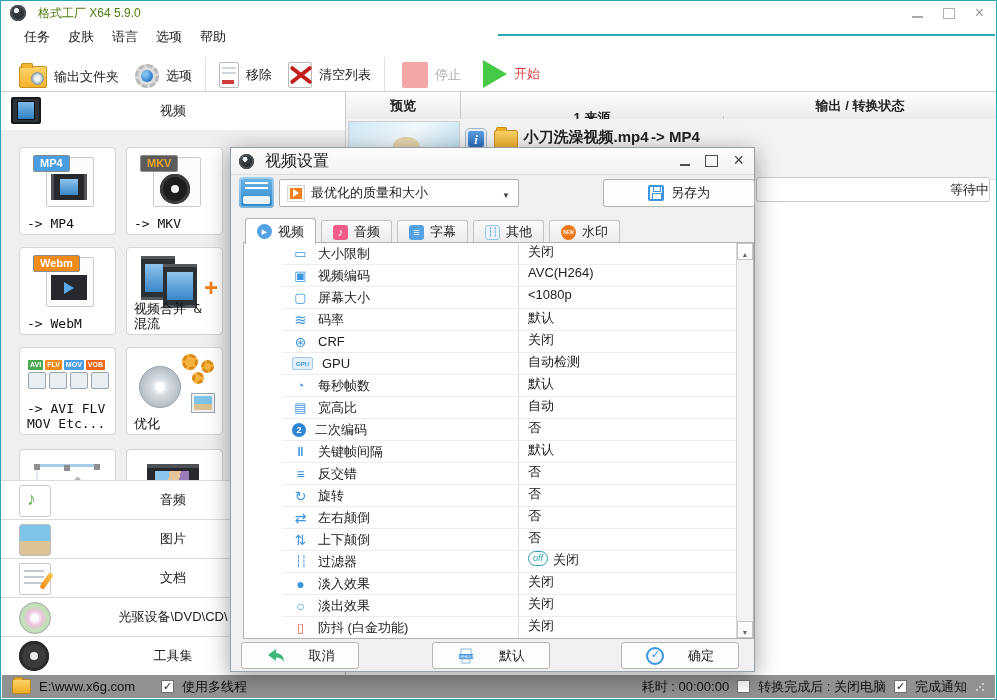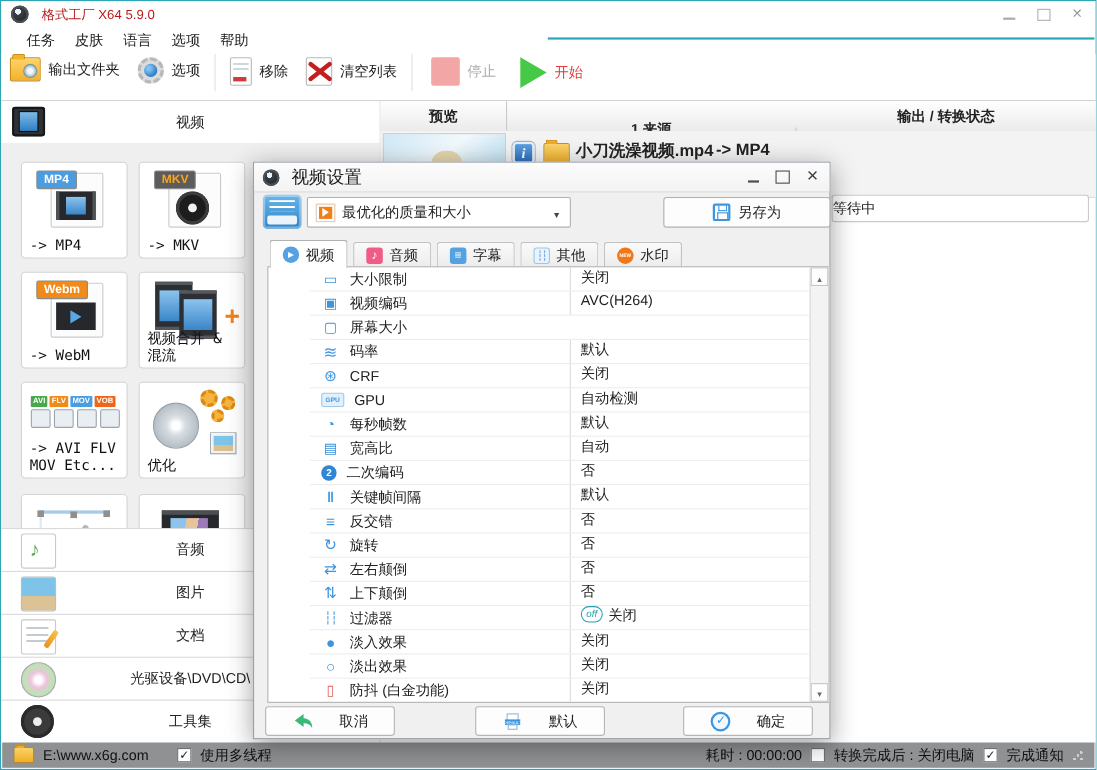--- a/index.html
+++ b/index.html
@@ -5,33 +5,33 @@
   html,body{margin:0;padding:0;}
   body{width:997px;height:700px;position:relative;overflow:hidden;
        font-family:"Liberation Sans","DejaVu Sans",sans-serif;color:#222;background:#fff;
        -webkit-font-smoothing:antialiased;}
   .win{position:absolute;inset:0;border:1px solid #2ea4b6;box-sizing:border-box;background:#fff;}
 
   
   .titlebar{position:absolute;top:0;left:0;right:0;height:24px;display:flex;align-items:center;padding-left:9px;}
   .appico{width:16px;height:16px;border-radius:50%;background:radial-gradient(circle at 40% 35%,#e8f2f8 18%,#3a3f44 20%,#23272b 70%);
           box-shadow:inset 0 0 0 2px #4a5056;margin-right:12px;}
-  .title-text{font-size:12px;color:#b91c1c;}
+  .title-text{font-size:12px;color:#4d7c0f;}
   .winctl{position:absolute;right:12px;top:0;height:24px;display:flex;align-items:center;gap:20px;color:#9a9a9a;}
   .wc-min{width:11px;height:2px;background:#aaa;margin-top:8px;}
   .wc-max{width:10px;height:9px;border:1px solid #b0b0b0;}
   .wc-close::before{content:"\00D7";font-size:16px;line-height:10px;color:#9a9a9a;}
 
   
   .menubar{position:absolute;top:24px;left:0;right:0;height:24px;display:flex;align-items:center;padding-left:14px;font-size:13px;}
   .menu-item{padding:2px 9px;cursor:default;}
   .accent-line{position:absolute;top:33px;left:497px;right:1px;height:2px;background:#2ba7ba;}
 
   
-  .toolbar{position:absolute;top:48px;left:0;right:0;height:42px;display:flex;align-items:flex-start;padding-left:0;font-size:13px;background:#fff;}
+  .toolbar{position:absolute;top:48px;left:0;right:0;height:42px;display:flex;align-items:flex-end;padding-left:10px;font-size:13px;background:#fff;}
   .tbtn{display:flex;align-items:center;gap:7px;padding:3px 8px;}
   .tsep{width:1px;height:34px;background:#e2e2e2;margin:0 5px;}
   .folder-ic{width:26px;height:20px;position:relative;background:linear-gradient(#fdd36a,#f3b32b);border:1px solid #c98f1b;border-radius:2px;}
   .folder-ic::before{content:"";position:absolute;top:-4px;left:1px;width:10px;height:4px;background:#f3b32b;border:1px solid #c98f1b;border-bottom:none;border-radius:2px 2px 0 0;}
   .folder-ic::after{content:"";position:absolute;right:2px;bottom:2px;width:11px;height:11px;border-radius:50%;background:radial-gradient(circle,#f4f7f9 30%,#9fb6c4 70%);border:1px solid #7c96a6;}
   .gear-ic{width:24px;height:24px;border-radius:50%;border:3px dashed #b9b9b9;background:#dcdcdc;position:relative;box-sizing:border-box;}
   .gear-ic::after{content:"";position:absolute;inset:3px;border-radius:50%;background:radial-gradient(circle at 35% 35%,#7fc2ef 15%,#1f6fc2 80%);}
   .doc-ic{width:18px;height:24px;background:#fff;border:1px solid #b9b9b9;border-radius:2px;position:relative;}
   .doc-ic::before{content:"";position:absolute;left:2px;right:2px;top:4px;height:10px;
       background:repeating-linear-gradient(#cfd6dc 0 2px,transparent 2px 5px);}
@@ -106,21 +106,21 @@
      background:
        radial-gradient(ellipse 38px 13px at 52% 66%, #d3bd8e 0 60%, rgba(0,0,0,0) 62%),
        radial-gradient(ellipse 22px 16px at 52% 44%, #e6d6ae 0 60%, rgba(0,0,0,0) 62%),
        linear-gradient(135deg,#cfe9f6,#f2f9fd 45%,#a9d4ea);}
   .info-ic{position:absolute;left:120px;top:10px;width:20px;height:20px;background:linear-gradient(#5ba0e0,#2d6fc0);border:2px solid #e8eef4;border-radius:4px;box-shadow:0 0 0 1px #9db4c8;color:#fff;font-family:"Liberation Serif",serif;font-style:italic;font-weight:bold;text-align:center;line-height:18px;font-size:13px;box-sizing:border-box;}
   .info-ic::before{content:"i";}
   .fold2{position:absolute;left:148px;top:11px;width:22px;height:18px;background:linear-gradient(#fbd267,#f1ac25);border:1px solid #c98f1b;border-radius:2px;}
   .fold2::before{content:"";position:absolute;top:-4px;left:1px;width:9px;height:3px;background:#f1ac25;border:1px solid #c98f1b;border-bottom:none;border-radius:2px 2px 0 0;}
   .fname{position:absolute;left:140px;width:200px;top:9px;text-align:center;font-weight:bold;font-size:15px;}
   .ftarget{position:absolute;left:305px;top:9px;font-weight:bold;font-size:15px;}
-  .status-box{position:absolute;top:58px;left:410px;width:232px;height:23px;background:#fff;border:1px solid #c9c9c9;border-radius:3px;text-align:left;line-height:23px;font-size:13px;}
+  .status-box{position:absolute;top:58px;left:410px;width:232px;height:23px;background:#fff;border:1px solid #c9c9c9;border-radius:3px;text-align:right;line-height:23px;font-size:13px;}
 
   
   .statusbar{position:absolute;left:1px;right:1px;bottom:1px;height:23px;background:#8f9193;display:flex;align-items:center;gap:8px;padding:0 10px;box-sizing:border-box;font-size:13px;color:#101010;}
   .sb-folder{width:17px;height:13px;background:linear-gradient(#fbd267,#f1ac25);border:1px solid #b98a20;border-radius:2px;position:relative;}
   .sb-folder::before{content:"";position:absolute;top:-3px;left:1px;width:7px;height:2px;background:#f1ac25;border:1px solid #b98a20;border-bottom:none;}
   .cb{width:13px;height:13px;background:#fff;border:1px solid #6f7274;box-sizing:border-box;display:inline-flex;align-items:center;justify-content:center;font-size:11px;color:#222;}
   .cb.checked::before{content:"\2713";font-weight:bold;}
   .sb-right{margin-left:auto;display:flex;align-items:center;gap:8px;}
   .grip{width:10px;height:10px;background:
      radial-gradient(circle 1.3px at 8px 2px,#cfcfcf 99%,transparent),
@@ -443,20 +443,23 @@
           </div>
         <div class="tvc">
             <span>AVC(H264)</span>
           </div>
       </div>
       <div class="trow">
         <div class="tlc">
             <span class="ric r2"></span>
             <span>屏幕大小</span>
           </div>
+        <div class="tvc">
+            <span>&lt;1080p</span>
+          </div>
       </div>
       <div class="trow">
         <div class="tlc">
             <span class="ric r3"></span>
             <span>码率</span>
           </div>
         <div class="tvc">
             <span>默认</span>
           </div>
       </div>

